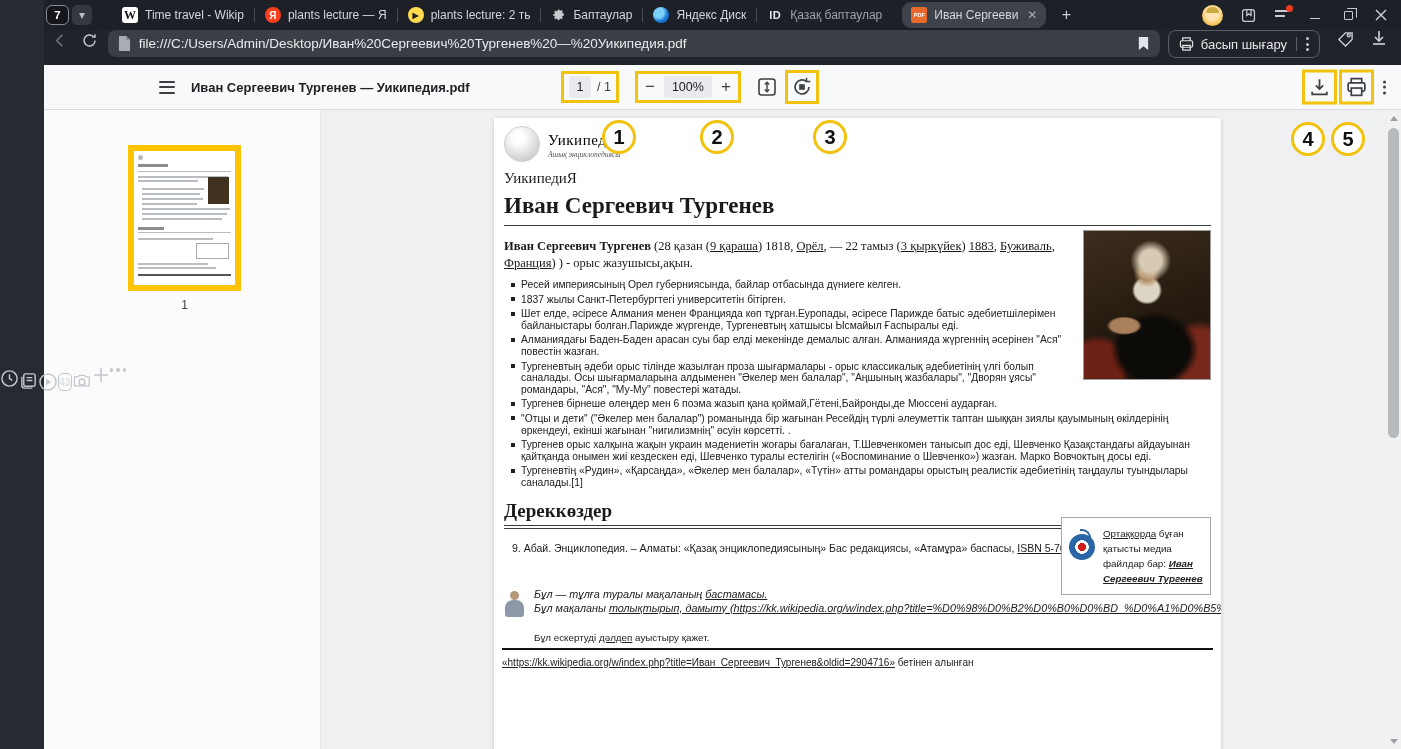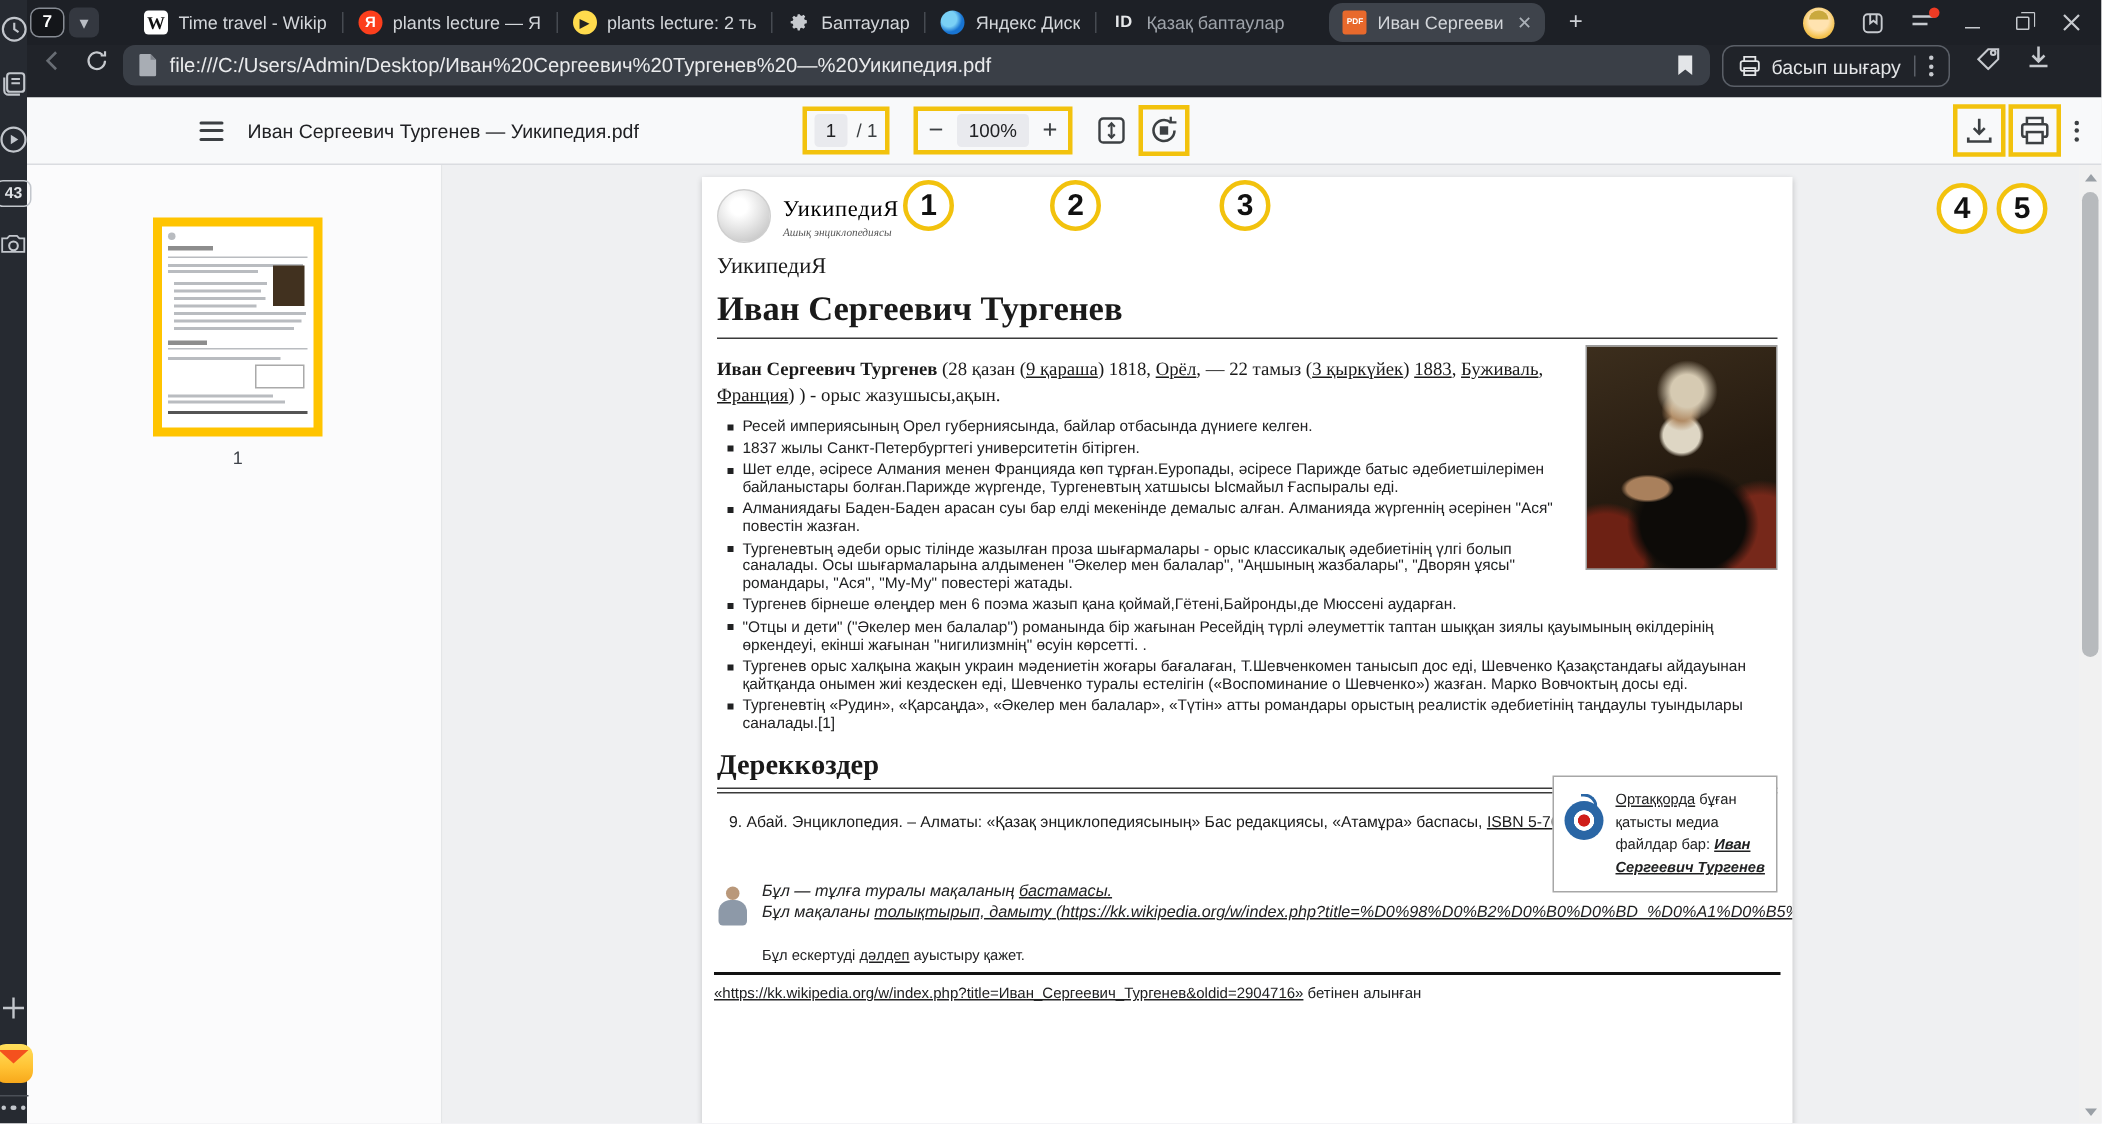--- a/index.html
+++ b/index.html
@@ -1,20 +1,20 @@
 <!DOCTYPE html>
 <html><head>
 <meta charset="utf-8">
 <style>
   *{margin:0;padding:0;box-sizing:border-box}
   html,body{width:1401px;height:749px;overflow:hidden;font-family:"Liberation Sans",sans-serif;background:#eff0f2}
   .window{position:relative;width:1401px;height:749px;display:flex}
 
   
-  .sidebar{width:18px;background:#262a31;flex-shrink:0;display:flex;flex-direction:column;align-items:center;color:#c2c6cc;z-index:5}
+  .sidebar{width:44px;background:#262a31;flex-shrink:0;display:flex;flex-direction:row;align-items:center;color:#c2c6cc;z-index:5}
   .sb-ico{width:24px;height:24px;display:flex;align-items:center;justify-content:center;color:#c2c6cc}
   .sb-badge{width:24px;height:18px;border:1.6px solid #c2c6cc;border-radius:5px;font-size:10.5px;font-weight:bold;display:flex;align-items:center;justify-content:center;color:#dfe2e6}
   .sb-spacer{flex:1}
   .mail-ico{width:26px;height:26px;border-radius:8px;background:linear-gradient(180deg,#ffdf5c 0%,#ffc233 60%,#f7a81b 100%);position:relative;overflow:hidden}
   .mail-ico::before{content:"";position:absolute;left:3px;top:4px;width:0;height:0;border-left:10px solid transparent;border-right:10px solid transparent;border-top:9px solid #f4511e}
   .sb-div{width:20px;height:1px;background:#4a4f57;margin:8px 0 6px}
   .dots3{display:flex;gap:3px}
   .dots3 i{width:3.5px;height:3.5px;border-radius:50%;background:#c2c6cc}
 
   .main{flex:1;display:flex;flex-direction:column;min-width:0}
@@ -58,21 +58,21 @@
   .print-pill{height:28px;border:1px solid #5a5f67;border-radius:8px;margin-left:8px;display:flex;align-items:center;padding:0 10px;gap:7px;color:#e3e5e7;font-size:13px;white-space:nowrap}
   .pill-div{width:1px;height:14px;background:#5a5f67;margin:0 2px}
   .vdots{display:flex;flex-direction:column;gap:2.5px}
   .vdots i{width:3px;height:3px;border-radius:50%;background:#c6c9ce}
   .ab-ico{margin-left:16px;color:#c6c9ce;display:flex;align-items:center;justify-content:center}
 
   
   .pdf-toolbar{height:45px;background:#f8f9fa;border-bottom:1px solid #dadce0;display:flex;align-items:center;position:relative;color:#3c4043;flex-shrink:0}
   .hambtn{margin-left:115px;display:flex;flex-direction:column;gap:3.5px}
   .hambtn i{width:16px;height:2px;background:#3c4043;border-radius:1px}
-  .pdf-title{margin-left:16px;font-size:13px;font-weight:normal;color:#202124;white-space:nowrap}
+  .pdf-title{margin-left:16px;font-size:13px;font-weight:bold;color:#202124;white-space:nowrap}
   .tc{position:absolute;left:517px;top:50%;transform:translateY(-50%);display:flex;align-items:center}
   .ylw{border:3px solid #f2c20d;display:flex;align-items:center;padding:2px 5px;background:transparent}
   .chip{background:#e9eaee;border-radius:3px;font-size:12.5px;color:#202124;display:flex;align-items:center;justify-content:center}
   .chip.pg{width:22px;height:22px}
   .chip.zoom{height:22px;padding:0 8px;margin:0 7px}
   .slash{font-size:12.5px;margin-left:6px;color:#3c4043}
   .zbtn{font-size:17px;color:#3c4043;width:14px;text-align:center}
   .fitbtn{margin-left:15px;margin-right:7px;display:flex}
   .tr{position:absolute;right:15px;top:50%;transform:translateY(-50%);display:flex;align-items:center}
   .ylw.icobox{padding:3px}
@@ -221,21 +221,21 @@
         <span class="tab-sep"></span>
         <div class="tab">
           <span class="favsq fav-disk"></span>
           <span class="tab-label">Яндекс Диск</span>
         </div>
         <span class="tab-sep"></span>
         <div class="tab dim">
           <span class="favsq fav-id">ID</span>
           <span class="tab-label">Қазақ баптаулар</span>
         </div>
-        <div class="tab active" style="margin-left:20px">
+        <div class="tab active" style="margin-left:10px">
           <span class="favsq fav-pdf">PDF</span>
           <span class="tab-label">Иван Сергееви</span>
           <span class="tab-close">✕</span>
         </div>
         <span class="newtab">+</span>
       </div>
       <div class="tb-right">
         <span class="avatar"></span>
         <span class="panels-ico">
           <svg width="17" height="17" viewBox="0 0 20 20" fill="none" stroke="#c6c9ce" stroke-width="1.5">

